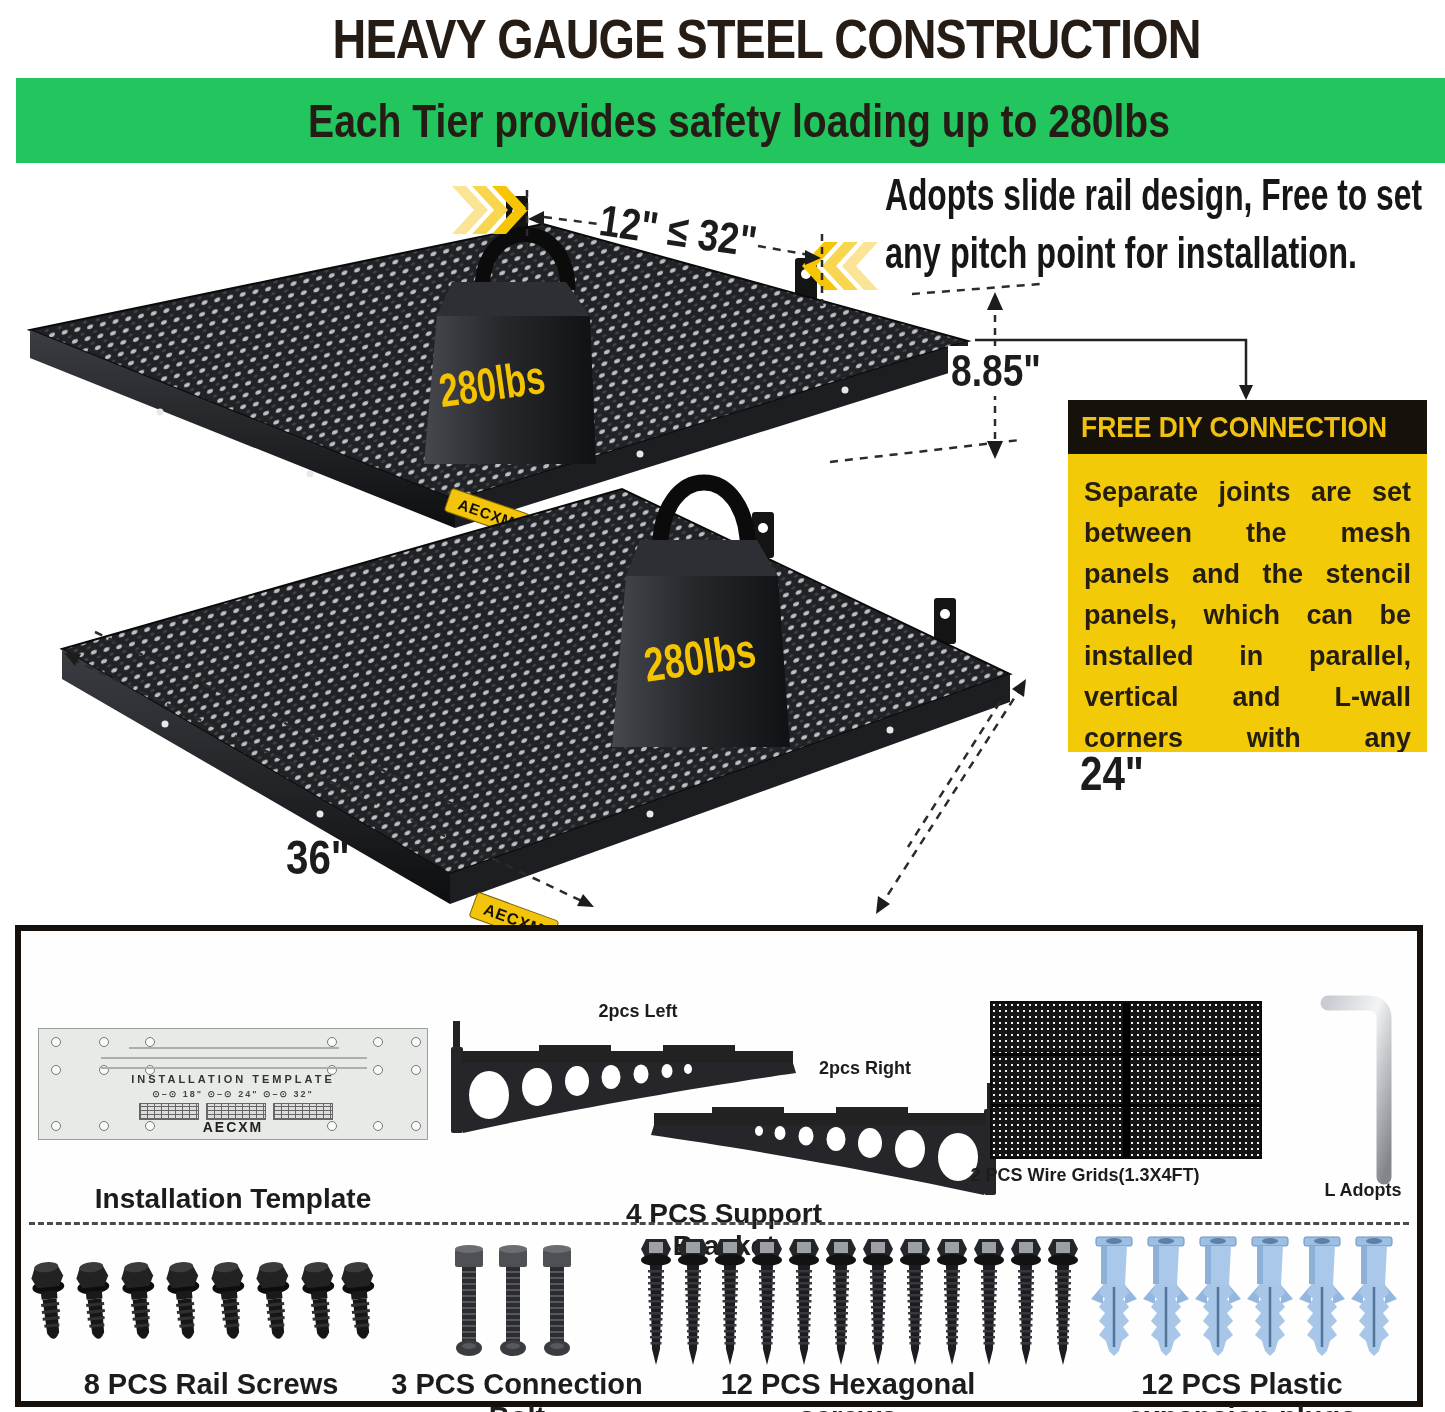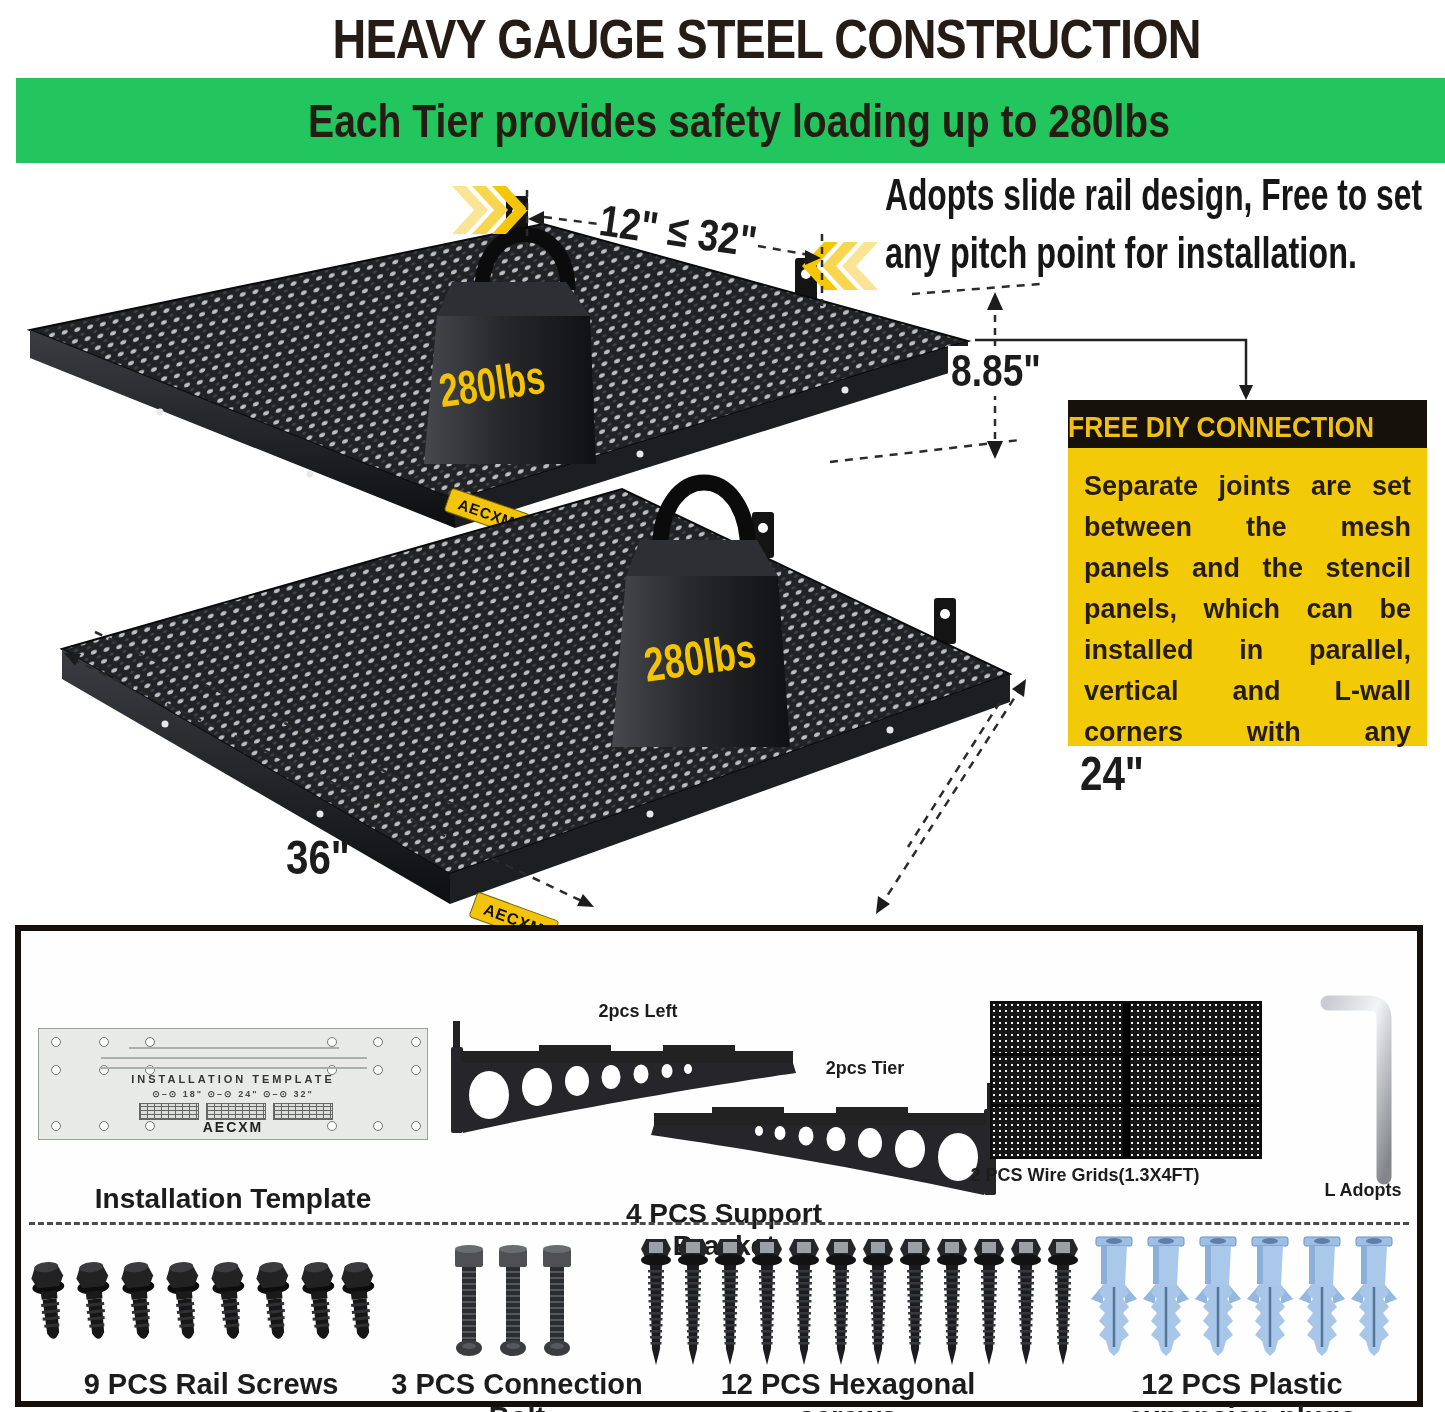--- a/index.html
+++ b/index.html
@@ -12,22 +12,22 @@
   #title{position:absolute;left:0;top:0;width:1445px;height:78px;display:flex;
          align-items:center;justify-content:center;font-size:55px;font-weight:900;
          letter-spacing:-1px;color:#241c15;white-space:nowrap;padding-left:44px;}
   #banner{position:absolute;left:16px;top:78px;width:1445px;height:85px;background:#22c55e;
           display:flex;align-items:center;justify-content:center;font-size:46px;
           font-weight:700;color:#241c15;white-space:nowrap;}
 
   
   #diagram{position:absolute;left:0;top:162px;width:1445px;height:763px;}
   #diy{position:absolute;left:1068px;top:400px;width:359px;height:352px;overflow:hidden;}
-  #diy-head{height:48px;background:#17110c;color:#f0c110;font-size:30px;font-weight:800;
-            line-height:54px;white-space:nowrap;}
+  #diy-head{height:54px;background:#17110c;color:#f0c110;font-size:30px;font-weight:800;
+            line-height:54px;padding-left:13px;white-space:nowrap;}
   #diy-body{background:#f2ca08;height:298px;padding:18px 16px 0 16px;font-size:27px;
             font-weight:700;line-height:1.52;text-align:justify;color:#241d10;box-sizing:border-box;}
 
   
   #set{position:absolute;left:15px;top:925px;width:1408px;height:482px;background:#fefefe;
        border:6px solid #15100b;box-sizing:border-box;}
   #set-head{position:absolute;left:0;top:0;width:100%;height:62px;background:#1f1509;
             display:flex;align-items:center;justify-content:center;font-size:52px;
             font-weight:900;color:#f1c01c;white-space:nowrap;}
   .plabel{position:absolute;text-align:center;font-weight:700;font-size:28px;color:#1c1c1c;}
@@ -250,21 +250,21 @@
         <ellipse cx="86" cy="66" rx="15" ry="19" fill="#fff"></ellipse>
         <ellipse cx="126" cy="60" rx="12" ry="15" fill="#fff"></ellipse>
         <ellipse cx="160" cy="56" rx="9.5" ry="12" fill="#fff"></ellipse>
         <ellipse cx="190" cy="53" rx="7.5" ry="9.5" fill="#fff"></ellipse>
         <ellipse cx="216" cy="50" rx="5.5" ry="7" fill="#fff"></ellipse>
         <ellipse cx="237" cy="48" rx="4" ry="5" fill="#fff"></ellipse>
       </g>
       <use href="#bracketL" transform="translate(545,62) scale(-1,1)"></use>
     </svg>
     <div class="plabel small" style="left:517px;top:70px;width:200px">2pcs Left</div>
-    <div class="plabel small" style="left:744px;top:127px;width:200px">2pcs Tier</div>
+    <div class="plabel small" style="left:744px;top:127px;width:200px">2pcs Right</div>
     <div class="plabel" style="left:553px;top:267px;width:300px">4 PCS Support Bracket</div>
 
     <div id="grid"></div>
     <div class="plabel small" style="left:904px;top:234px;width:320px">2 PCS Wire Grids(1.3X4FT)</div>
 
     <svg class="absvg" style="left:1295px;top:56px" width="95" height="205" viewBox="0 0 95 205">
       <defs>
         <linearGradient id="chromeG" x1="0" y1="0" x2="1" y2="1">
           <stop offset="0" stop-color="#c9ccd1"></stop>
             <stop offset="0.45" stop-color="#f2f4f6"></stop>
@@ -371,19 +371,19 @@
       <g>
         <use href="#plug" transform="translate(1068,4)"></use>
           <use href="#plug" transform="translate(1120,4)"></use>
         <use href="#plug" transform="translate(1172,4)"></use>
           <use href="#plug" transform="translate(1224,4)"></use>
         <use href="#plug" transform="translate(1276,4)"></use>
           <use href="#plug" transform="translate(1328,4)"></use>
       </g>
     </svg>
 
-    <div class="plabel row2" style="left:60px;top:437px;width:260px">9 PCS Rail Screws</div>
+    <div class="plabel row2" style="left:60px;top:437px;width:260px">8 PCS Rail Screws</div>
     <div class="plabel row2" style="left:346px;top:437px;width:300px">3 PCS Connection Bolt</div>
     <div class="plabel row2" style="left:677px;top:437px;width:300px">12 PCS Hexagonal screws</div>
     <div class="plabel row2" style="left:1046px;top:437px;width:350px">12 PCS Plastic expansion plugs</div>
   </div>
 
 </div>
 
 </body></html>

